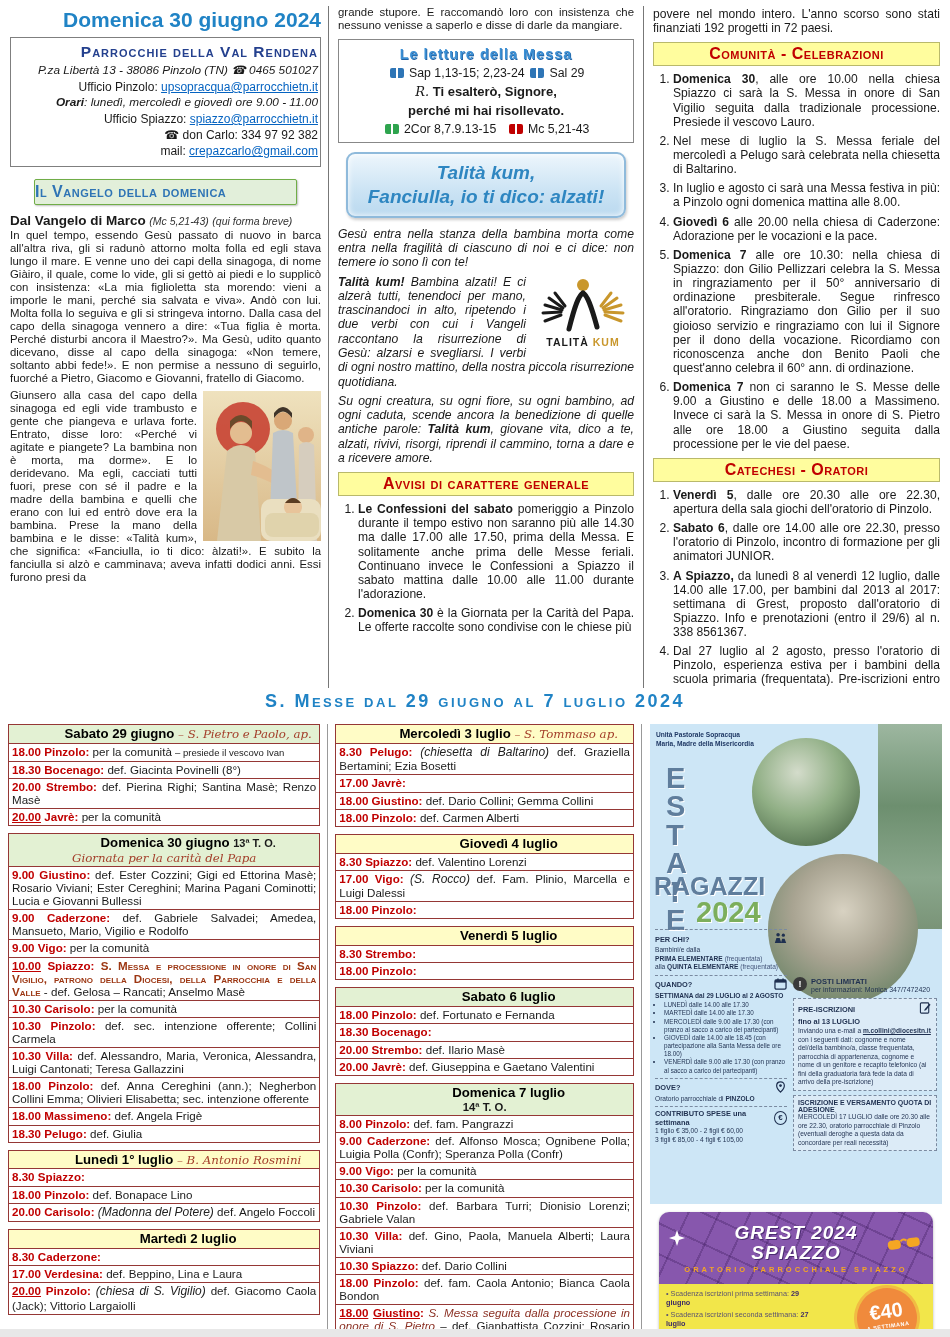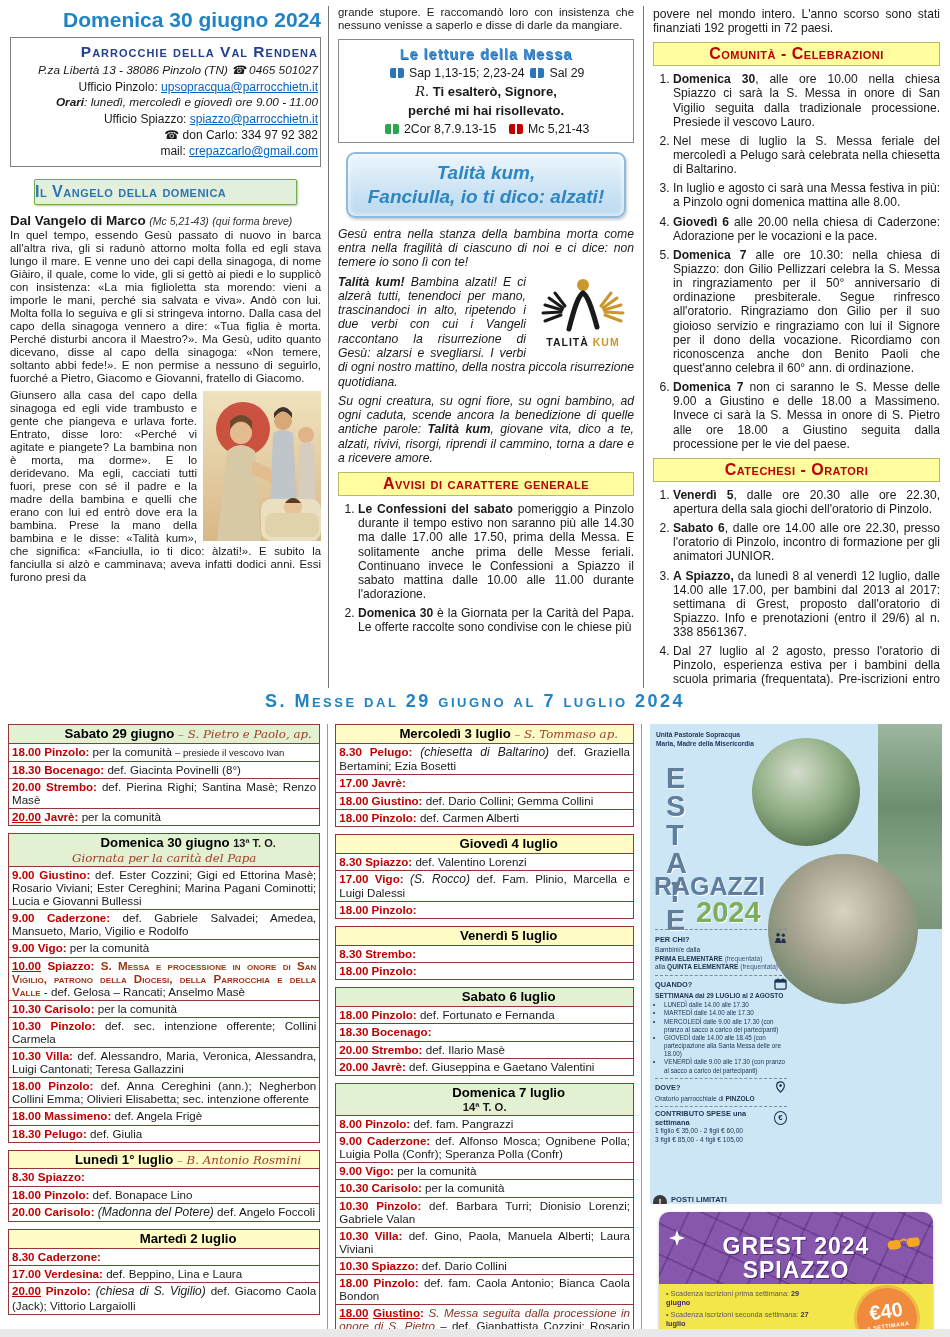--- a/index.html
+++ b/index.html
@@ -82,21 +82,21 @@
   .pe-strip{position:absolute;right:0;top:0;width:64px;height:205px;
             background:linear-gradient(180deg,#9DB7A0,#6D8F6F 40%,#8AA78C 75%,#7A9478);z-index:1;}
   .pe-ph1{position:absolute;left:102px;top:14px;width:108px;height:108px;border-radius:50%;z-index:2;
           background:radial-gradient(circle at 42% 32%,#D4DCCB,#8FAE84 45%,#5C7A57 78%,#3F5C3F);}
   .pe-ph2{position:absolute;left:118px;top:130px;width:150px;height:150px;border-radius:50%;z-index:2;
           background:radial-gradient(circle at 50% 38%,#D8D2C2,#A9A492 42%,#7D8D73 72%,#5F7258);}
   .pe-vert{position:absolute;left:16px;top:40px;width:26px;font-size:29px;font-weight:bold;color:#5F7D9C;
            line-height:.98;word-break:break-all;z-index:3;text-shadow:1px 1px 0 #fff;}
   .pe-rag{position:absolute;left:4px;top:148px;font-size:25px;font-weight:bold;color:#5F7D9C;z-index:3;text-shadow:1px 1px 0 #fff;}
   .pe-year{position:absolute;left:46px;top:172px;font-size:29px;font-weight:bold;color:#7CAE5C;z-index:3;text-shadow:1px 1px 0 #fff;}
-  .pe-info{position:absolute;left:0;top:205px;right:0;bottom:0;display:flex;z-index:3;flex-direction:column;}
+  .pe-info{position:absolute;left:0;top:205px;right:0;bottom:0;display:flex;z-index:3;}
   .pe-l{width:132px;padding:0 3px 0 5px;}
   .pe-r{flex:1;padding:0 5px 0 3px;}
   .pes{border-top:1px dashed #7a8aa0;padding:2px 0 3px;}
   .pes-h{font-weight:bold;font-size:7.4px;display:flex;justify-content:space-between;align-items:center;}
   .pes-b{font-size:6.6px;line-height:1.3;}
   .pe-dim{color:#44557a;}
   .pe-ul{margin:1px 0 0;padding-left:9px;font-size:6.3px;line-height:1.3;}
   .pe-ic svg{width:13px;height:12px;}
   .pe-euro{display:inline-block;width:12px;height:12px;border:1.3px solid #1F3050;border-radius:50%;
            text-align:center;line-height:12px;font-size:8px;font-weight:bold;}
@@ -107,22 +107,22 @@
   .pe-box,.pe-box2{border:1px dashed #7a8aa0;background:#DCEBF7;padding:3px 4px;margin-bottom:4px;}
   .pe-sub{font-weight:bold;font-size:7.4px;margin:1px 0;}
   .pe-mail{text-decoration:underline;color:#1F3050;}
   .pe-box2 b{font-size:7px;}
   
   .pg{position:relative;width:274px;height:184px;margin:8px auto 0;border-radius:10px;overflow:hidden;
       box-shadow:0 1px 3px rgba(0,0,0,.3);}
   .pg-top{position:relative;height:72px;background:#8757AD;
       background-image:repeating-linear-gradient(115deg,transparent 0 26px,rgba(40,10,70,.25) 26px 28px),
                        repeating-linear-gradient(25deg,transparent 0 26px,rgba(40,10,70,.25) 26px 28px);}
-  .pg-title{color:#fff;font-weight:bold;text-align:center;font-size:23px;line-height:1.05;
-            padding-top:22px;letter-spacing:1px;text-shadow:1px 1px 0 #4a2a70;}
+  .pg-title{color:#fff;font-weight:bold;font-style:italic;text-align:center;font-size:19px;line-height:1.05;
+            padding-top:11px;letter-spacing:1px;text-shadow:1px 1px 0 #4a2a70;}
   .pg-sub{color:#F5A623;text-align:center;font-size:7.5px;font-weight:bold;letter-spacing:3px;margin-top:2px;}
   .pg-spark{position:absolute;left:10px;top:18px;}
   .pg-spark svg{width:16px;height:16px;fill:#fff;}
   .pg-glasses{position:absolute;right:12px;top:24px;transform:rotate(-8deg);}
   .pg-glasses svg{width:34px;height:14px;}
   .pg-body{position:relative;height:112px;background:#F2E64A;padding:5px 7px;box-sizing:border-box;}
   .pg-li{font-size:7.3px;color:#5C5470;line-height:1.25;margin-bottom:3px;width:150px;}
   .pg-li b{color:#3F2D66;}
   .pg-badge{position:absolute;right:16px;top:4px;width:60px;height:60px;border-radius:50%;background:#F08A3C;
             color:#fff;text-align:center;transform:rotate(-8deg);box-shadow:0 0 0 3px rgba(240,138,60,.45);}

